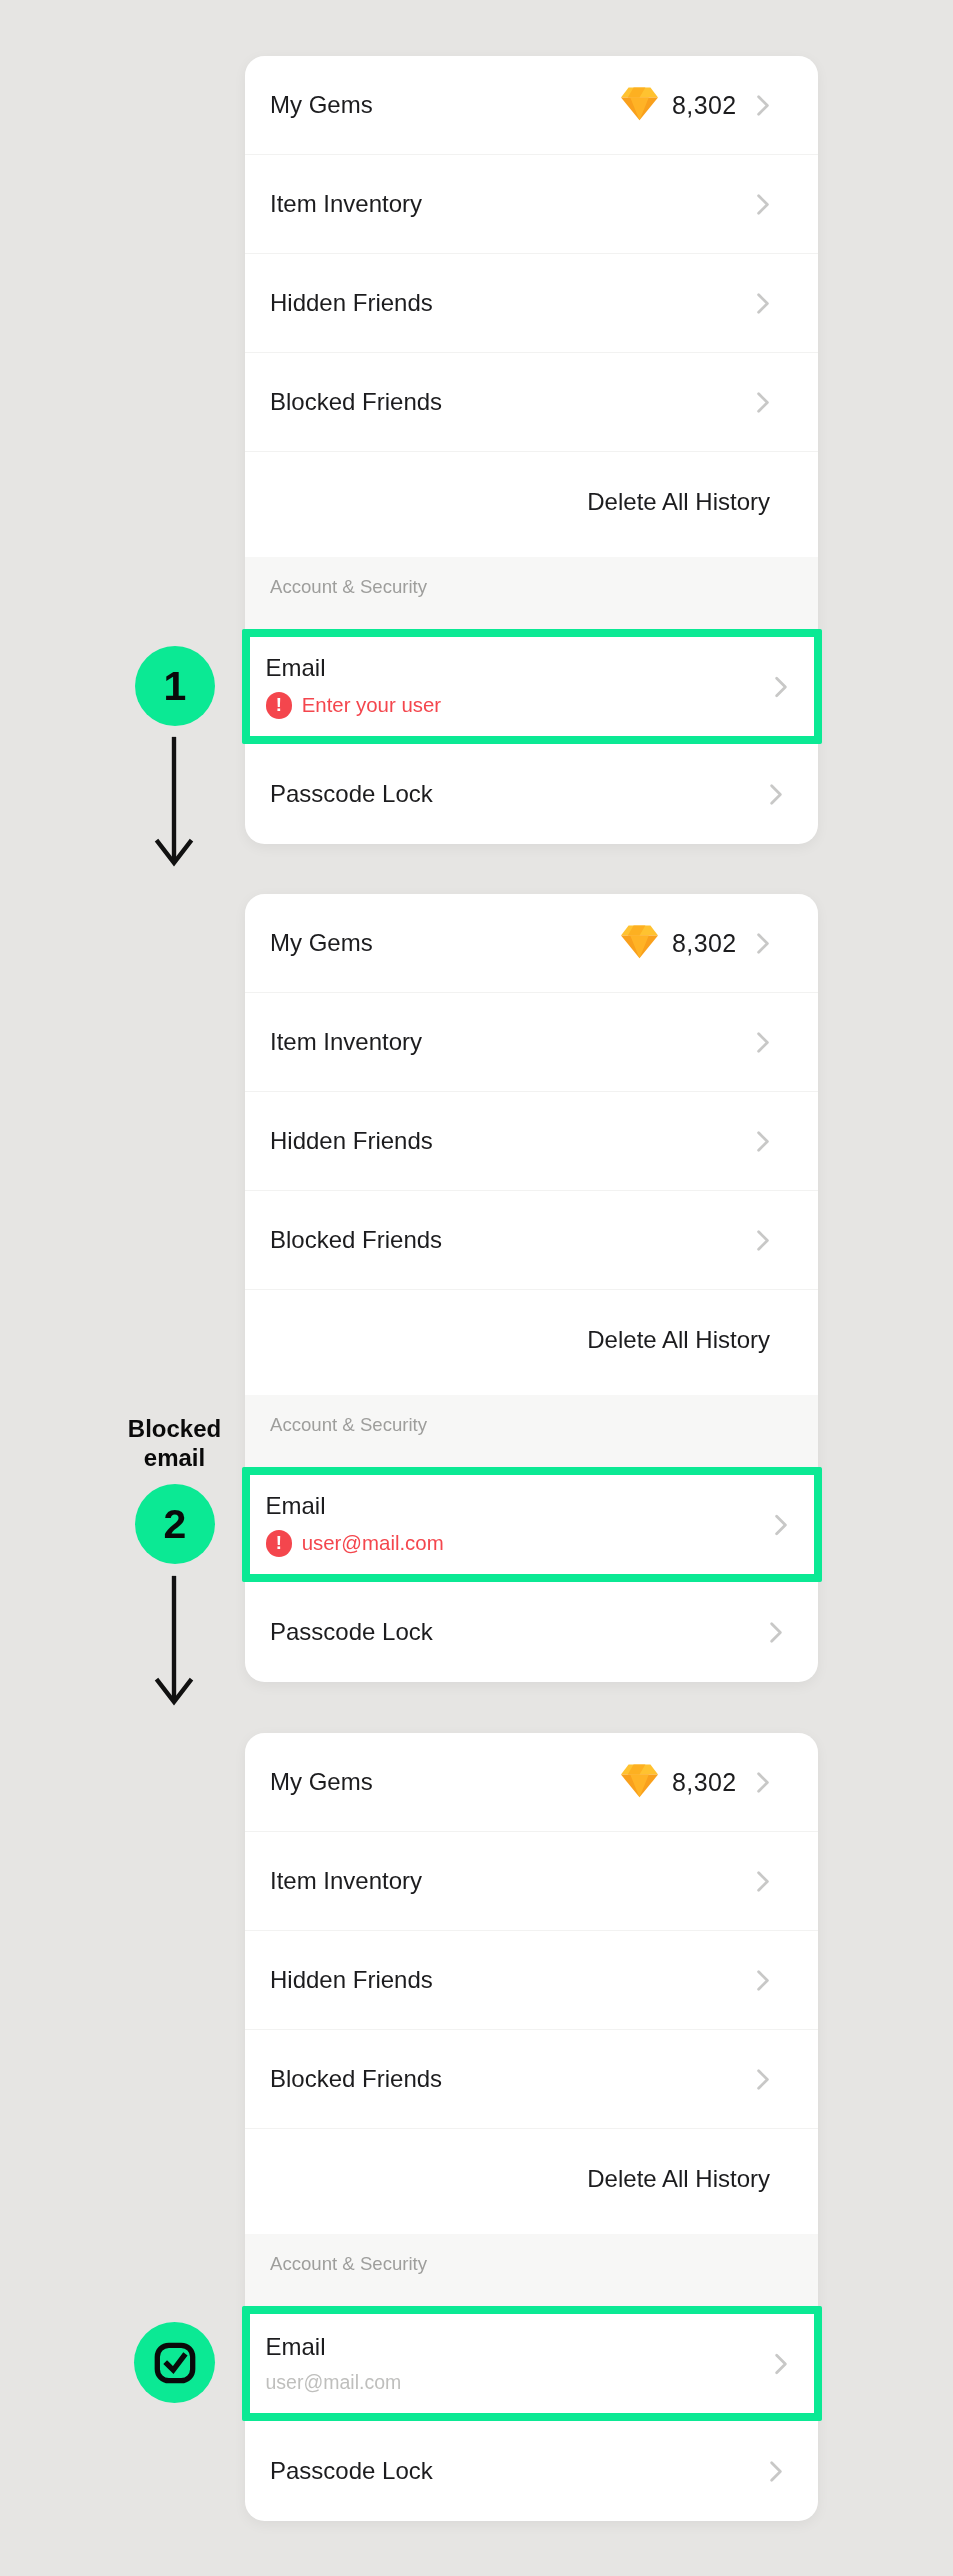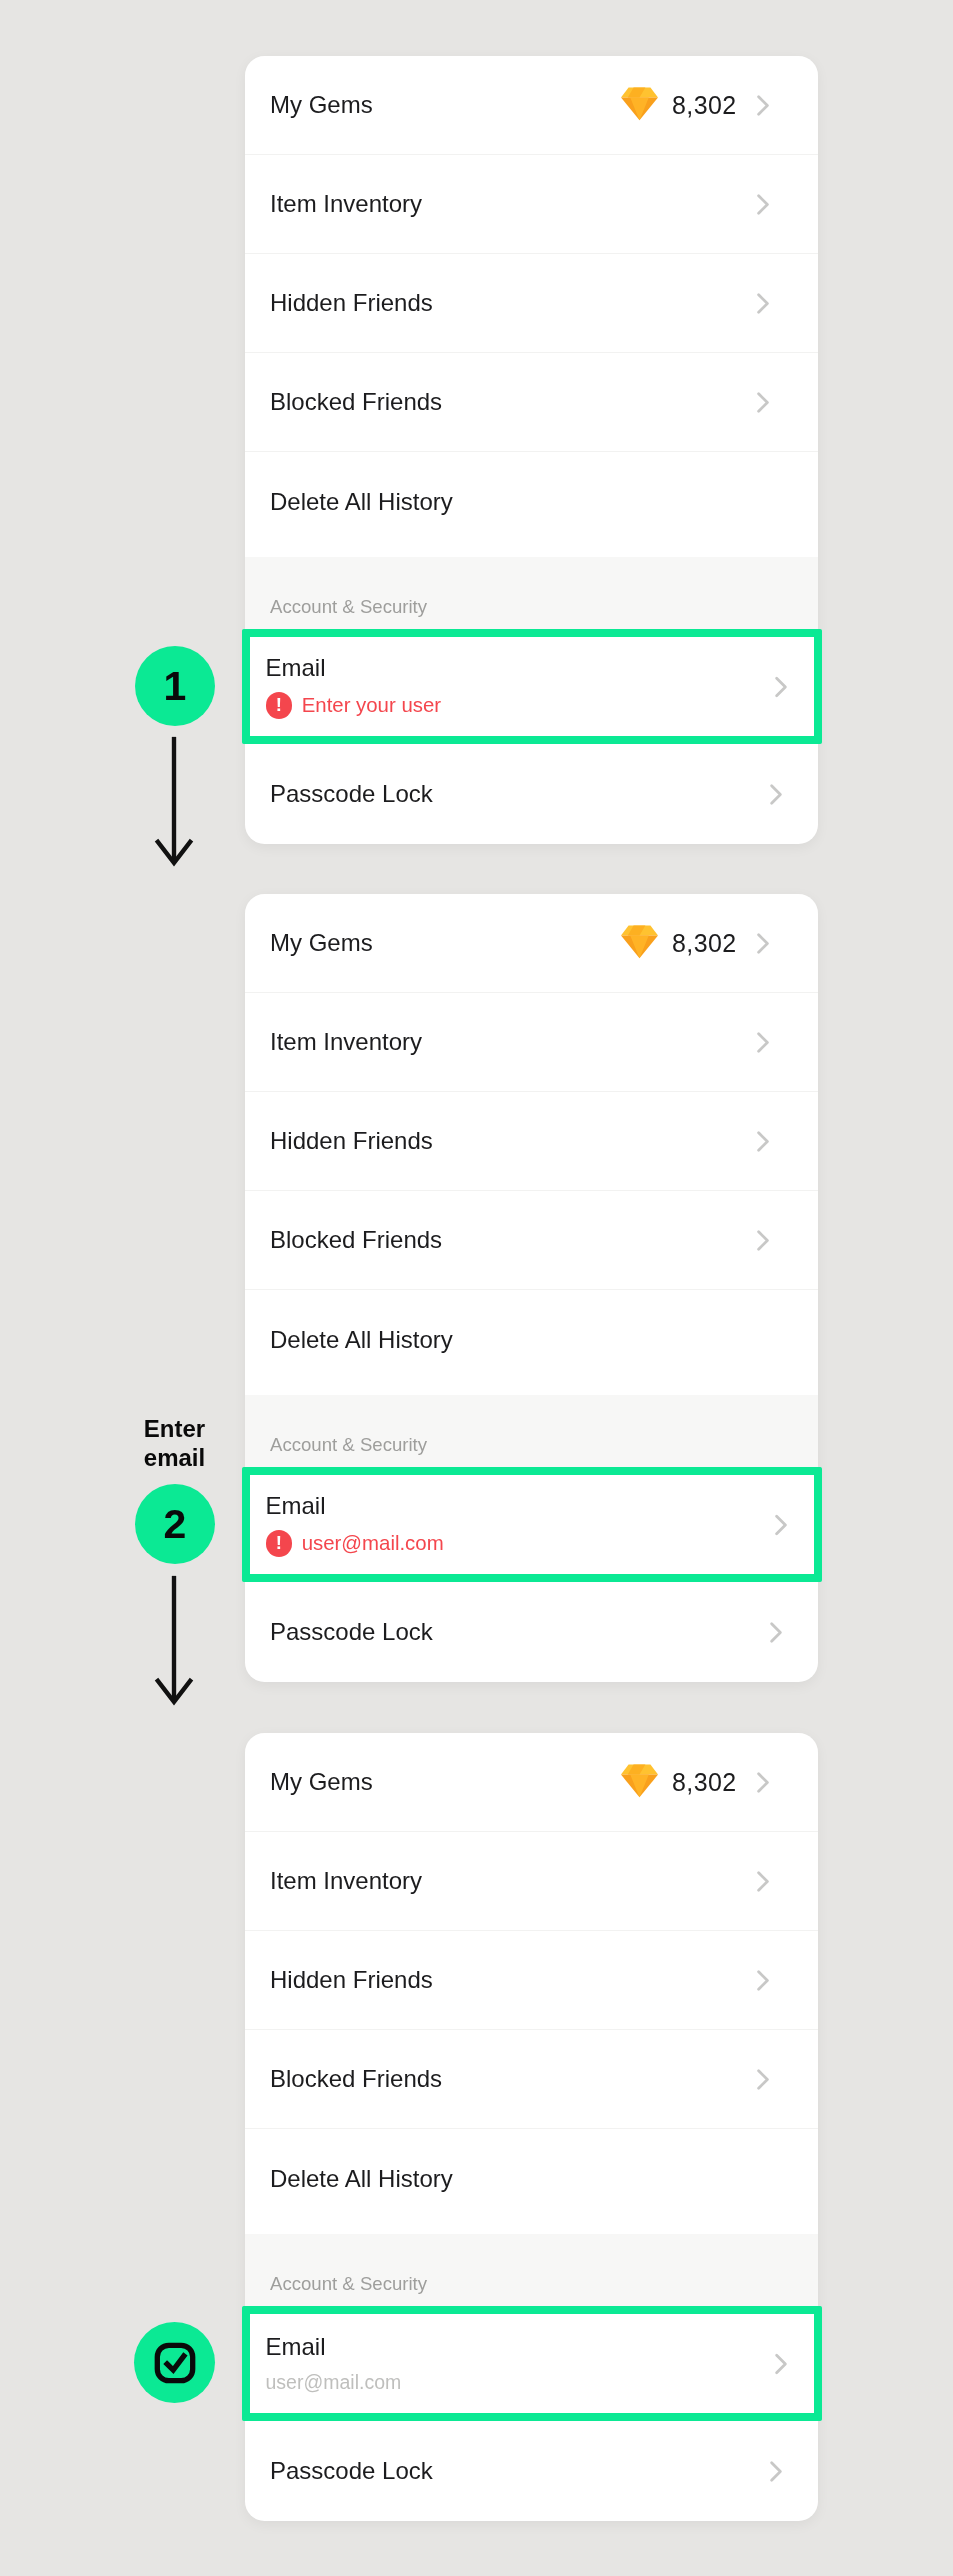--- a/index.html
+++ b/index.html
@@ -24,33 +24,33 @@
   .card-2 { top: 894px; }
   .card-3 { top: 1733px; }
 
   .rows { position: absolute; top: 0; left: 0; right: 0; }
   .row {
     height: 98px;
     display: flex; align-items: center;
     padding: 0 48px 0 25px;
     border-bottom: 1.8px solid #F2F2F1;
   }
-  .row:last-child { border-bottom: none; height: 100px; }
+  .row:last-child { border-bottom: none; height: 100px; justify-content: flex-end; }
   .row-label { font-size: 24px; color: #1C1C1E; }
 
   .gems-group { margin-left: auto; display: flex; align-items: center; gap: 12.4px; }
   .gems-value { font-size: 25px; color: #1C1C1E; letter-spacing: 0.4px; }
 
   .chevron { display: flex; align-items: center; margin-left: auto; flex: none; }
   .gems-group .chevron, .email-chevron { margin-left: 7px; }
 
   .band {
     position: absolute; top: 501px; height: 72px; left: 0; right: 0;
     background: #F7F7F6;
-    display: flex; align-items: flex-end;
+    display: flex; align-items: center;
     padding: 0 0 11.5px 25px;
     box-sizing: border-box;
     font-size: 18.6px; color: #9E9E9C;
   }
 
   .email-box {
     position: absolute; top: 573px; left: -3.5px; right: -4.4px; height: 115px;
     box-sizing: border-box;
     background: #FFFFFF;
     border: 8.8px solid #0BE994;
@@ -327,21 +327,21 @@
 </div>
 
 <div class="down-arrow arrow-1">
   <svg width="42" height="133" viewBox="0 0 48 150" fill="none">
     <line x1="24" y1="0" x2="24" y2="142" stroke="#111111" stroke-width="5"></line>
     <polyline points="4,118 24,144 44,118" stroke="#111111" stroke-width="5" fill="none"></polyline>
   </svg>
 </div>
 
 <div class="caption">
-  <div>Enter</div>
+  <div>Blocked</div>
   <div>email</div>
 </div>
 
 <div class="step-circle step-2">
   <span>2</span>
 </div>
 
 <div class="down-arrow arrow-2">
   <svg width="42" height="133" viewBox="0 0 48 150" fill="none">
     <line x1="24" y1="0" x2="24" y2="142" stroke="#111111" stroke-width="5"></line>

